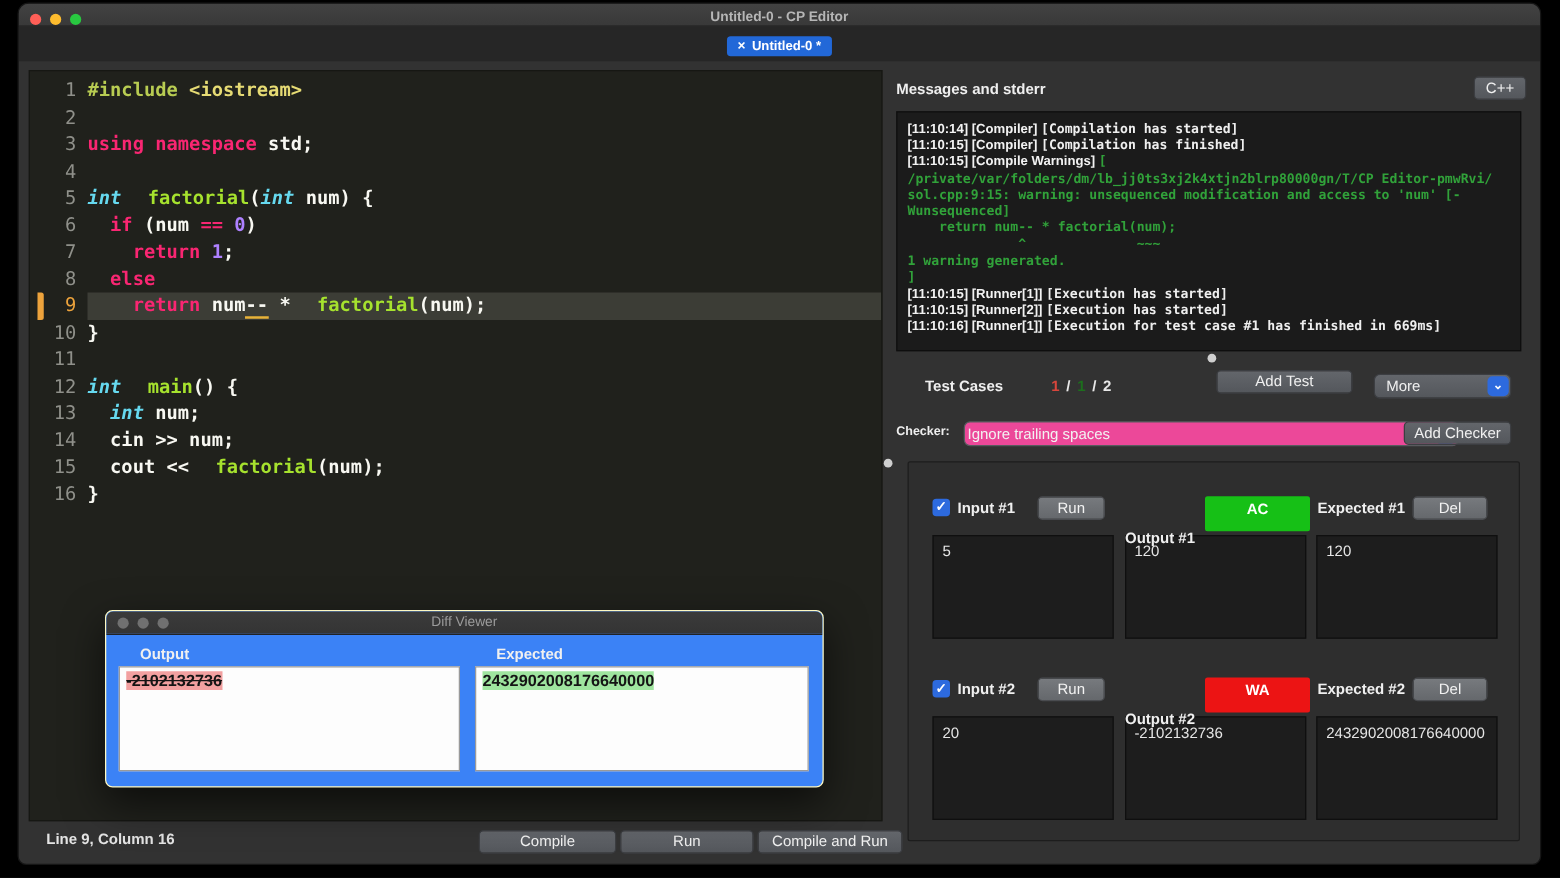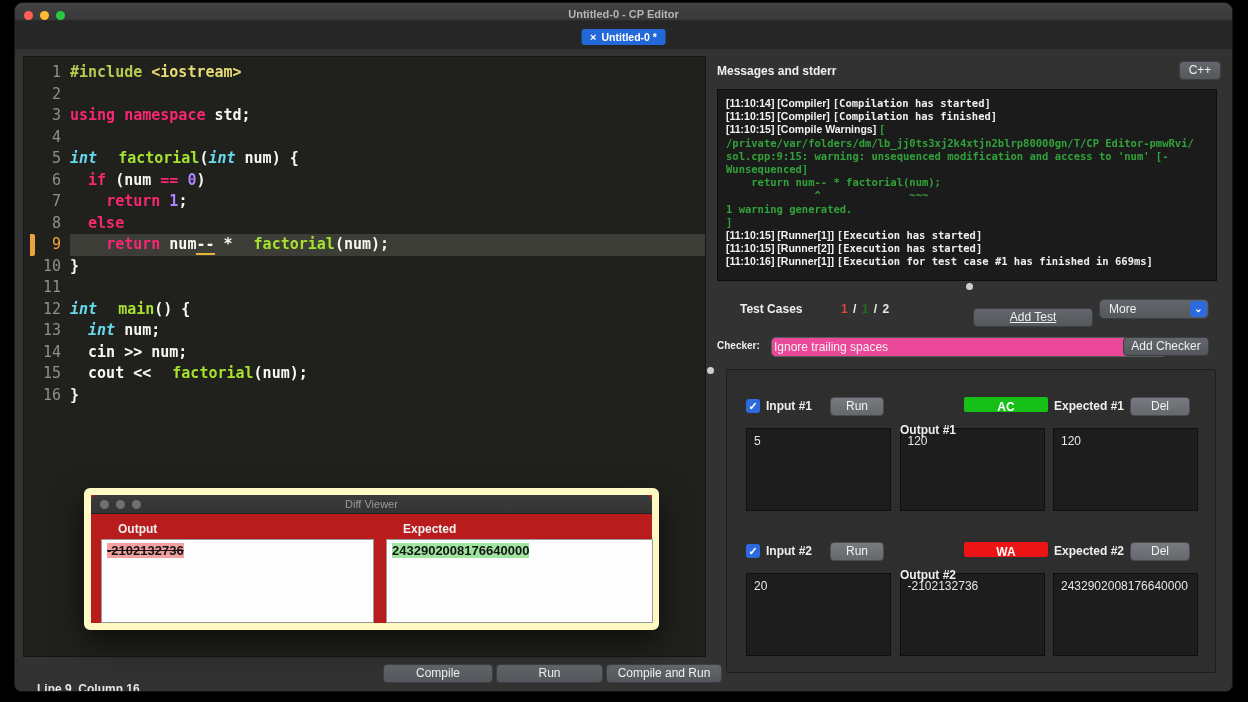--- a/index.html
+++ b/index.html
@@ -40,21 +40,21 @@
   .tok.kw   { color:#f92672; }
   .tok.type { color:#66d9ef; font-style:italic; }
   .tok.fn   { color:#a6e22e;margin-left:12px; }
   .tok.num  { color:#ae81ff; }
   .tok.str  { color:#e6db74; }
   .tok.pre  { color:#b8cc52; }
   .tok.pl   { color:#f8f8f2; }
   .tok.warn { border-bottom:2px solid #e8b339; }
 
   .statusrow { position:absolute; left:8px; top:661px; width:690px; height:20px; }
-  .cursor-pos { position:absolute; left:2px; top:18px; color:#e4e4e4; font-size:12px; font-weight:bold;padding-left:12px; }
+  .cursor-pos { position:absolute; left:2px; top:0; color:#e4e4e4; font-size:12px; font-weight:bold;padding-left:12px; }
   .btn { position:absolute; height:19px; background:linear-gradient(#63666b,#54575c);
          border:1px solid #3c3e42; border-radius:4px; color:#f0f0f0; font-size:12px;
          font-family:"Liberation Sans",sans-serif; text-align:center; line-height:17px; cursor:default; }
   .btn-compile { left:360px; top:0; width:110px; }
   .btn-run-main { left:473px; top:0; width:107px; }
   .btn-car { left:583px; top:0; width:116px; }
 
   
   .msg-title { position:absolute; left:702px; top:61px; color:#efefef; font-size:12px; font-weight:bold; }
   .btn-lang { left:1164px; top:58px; width:42px; }
@@ -65,21 +65,21 @@
   .con-head { font-family:"Liberation Sans",sans-serif; font-weight:bold; color:#f2f2f2; }
   .con-msg.info { color:#efefef; font-weight:bold; }
   .con-msg.warn { color:#31a23a; font-weight:bold; }
 
   .dot { position:absolute; width:7px; height:7px; border-radius:50%; background:#cfcfcf; }
   .dot-h { left:951px; top:280px; }
   .dot-v { left:692px; top:364px; }
 
   .tc-title { position:absolute; left:702px; top:299px; color:#efefef; font-size:12px; font-weight:bold;margin-left:23px; }
   .tc-counts { position:absolute; left:826px; top:299px; font-size:12px; font-weight:bold; letter-spacing:1px; }
-  .btn-addtest { left:958px; top:305px; width:120px;text-decoration:underline; }
+  .btn-addtest { left:958px; top:293px; width:109px; }
   .dropdown { position:absolute; left:1084px; top:296px; width:110px; height:20px;
               background:linear-gradient(#63666b,#54575c); border:1px solid #3c3e42; border-radius:5px;
               color:#f0f0f0; font-size:12px; line-height:18px; padding-left:9px; }
   .dd-arrow { position:absolute; right:1px; top:1px; bottom:1px; width:17px; background:#2d6ade;
               border-radius:4px; color:#fff; font-size:10px; font-weight:bold; text-align:center; line-height:16px; }
   .chk-label { position:absolute; left:702px; top:337px; color:#efefef; font-size:10px; font-weight:bold; }
   .combo { position:absolute; left:756px; top:334px; width:396px; height:20px; background:#ec4899;
            border:1px solid #595b5f; border-radius:5px; color:#f2f2f2; font-size:12px;
            line-height:18px; padding-left:2px; }
   .combo-arrows { position:absolute; right:1px; top:1px; bottom:1px; width:17px; background:#2d6ade;
@@ -92,29 +92,29 @@
   .case { position:absolute; left:19px; width:452px; }
   .tc-head { position:relative; height:20px; }
   .tc-check { position:absolute; left:0; top:2px; width:14px; height:14px; background:#2d6ade;
               border-radius:3px; color:#fff; font-size:11px; line-height:14px; text-align:center; font-weight:bold; }
   .tc-lbl { position:absolute; top:2px; color:#efefef; font-size:12px; font-weight:bold; }
   .lbl-input{left:20px;} .lbl-output{left:154px;margin-top:24px;} .lbl-expected{left:308px;}
   .tc-btn { position:absolute; top:0; height:19px; background:linear-gradient(#777a7e,#65686c);
             border:1px solid #4a4c50; border-radius:4px; color:#f2f2f2; font-size:12px;
             text-align:center; line-height:17px; }
   .tc-run{left:84px; width:54px;} .tc-del{left:384px; width:60px;}
-  .tc-verdict { position:absolute; left:218px; top:0; width:84px; height:15px; border-radius:2px;
+  .tc-verdict { position:absolute; left:218px; top:0; width:84px; height:28px; border-radius:2px;
                 color:#fff; font-size:12px; font-weight:bold; text-align:center; line-height:20px; }
   .tc-boxes { display:flex; justify-content:space-between; margin-top:11px; }
   .tc-box { width:145px; height:83px; background:#1d1d1d; border:1px solid #0f0f0f;
             color:#e6e6e6; font-size:12px; padding:5px 7px; overflow:hidden; white-space:pre; }
 
   
-  .diff { position:absolute; left:69px; top:485px; width:575px; height:142px; background:#b91c1c;
-          border:7px solid #fef9c3; border-radius:6px; box-shadow:0 12px 32px rgba(0,0,0,.6); z-index:5; }
+  .diff { position:absolute; left:69px; top:485px; width:575px; height:142px; background:#3b82f6;
+          border:1px solid #fef9c3; border-radius:6px; box-shadow:0 12px 32px rgba(0,0,0,.6); z-index:5; }
   .diff-titlebar { position:relative; height:19px; background:linear-gradient(#3b3b3b,#343434);
                    border-bottom:1px solid #222; border-radius:6px 6px 0 0;
                    display:flex; align-items:center; padding-left:9px; }
   .diff-tl { width:9px; height:9px; border-radius:50%; background:#707070; margin-right:7px; }
   .diff-title { position:absolute; left:0; right:0; text-align:center; color:#9b9b9b; font-size:11px; }
   .diff-lbl { position:absolute; top:27px; color:#f0f0f0; font-size:12px; font-weight:bold; }
   .diff-lbl-out{left:27px;} .diff-lbl-exp{left:312px;}
   .diff-pane { position:absolute; top:44px; height:84px; background:#fdfdfd; border:1px solid #9a9a9a;
                padding:3px 5px; font-size:13px; font-weight:bold; color:#141414; }
   .pane-out{left:10px; width:273px;} .pane-exp{left:295px; width:267px;}

